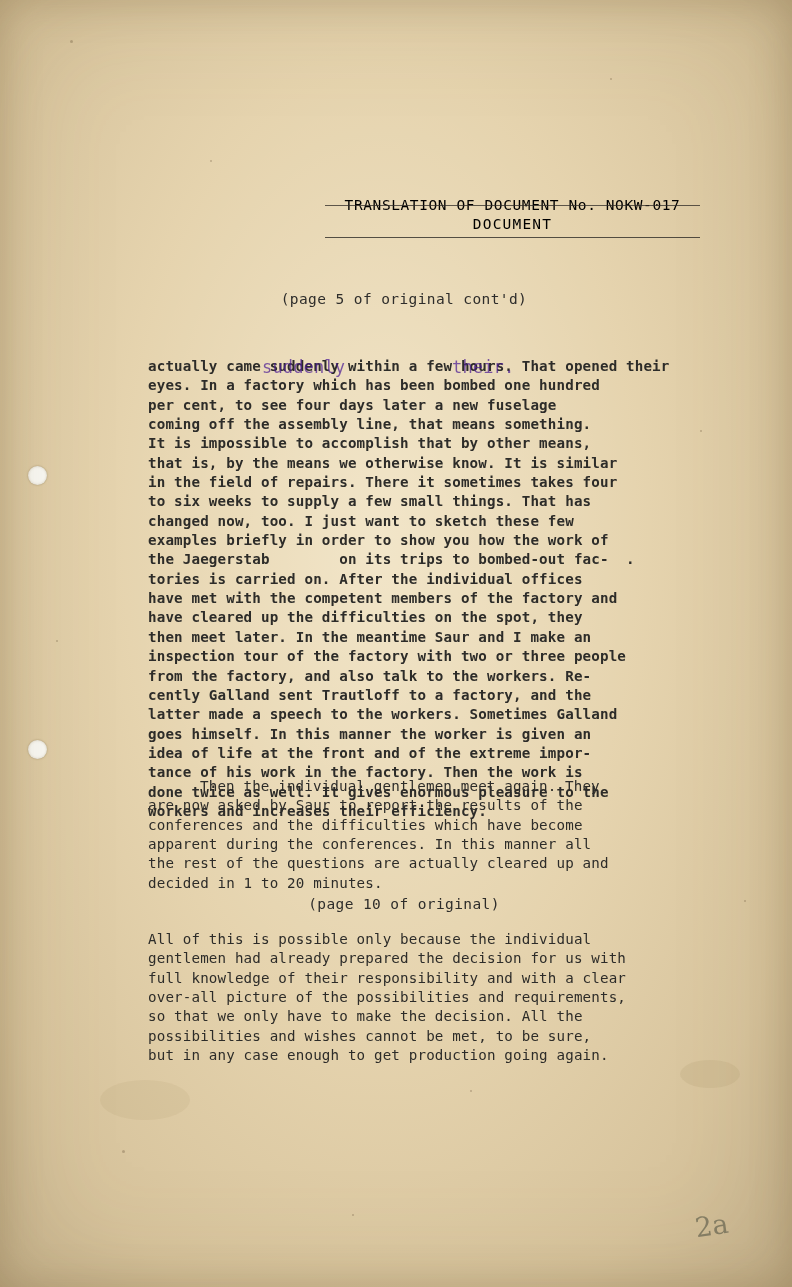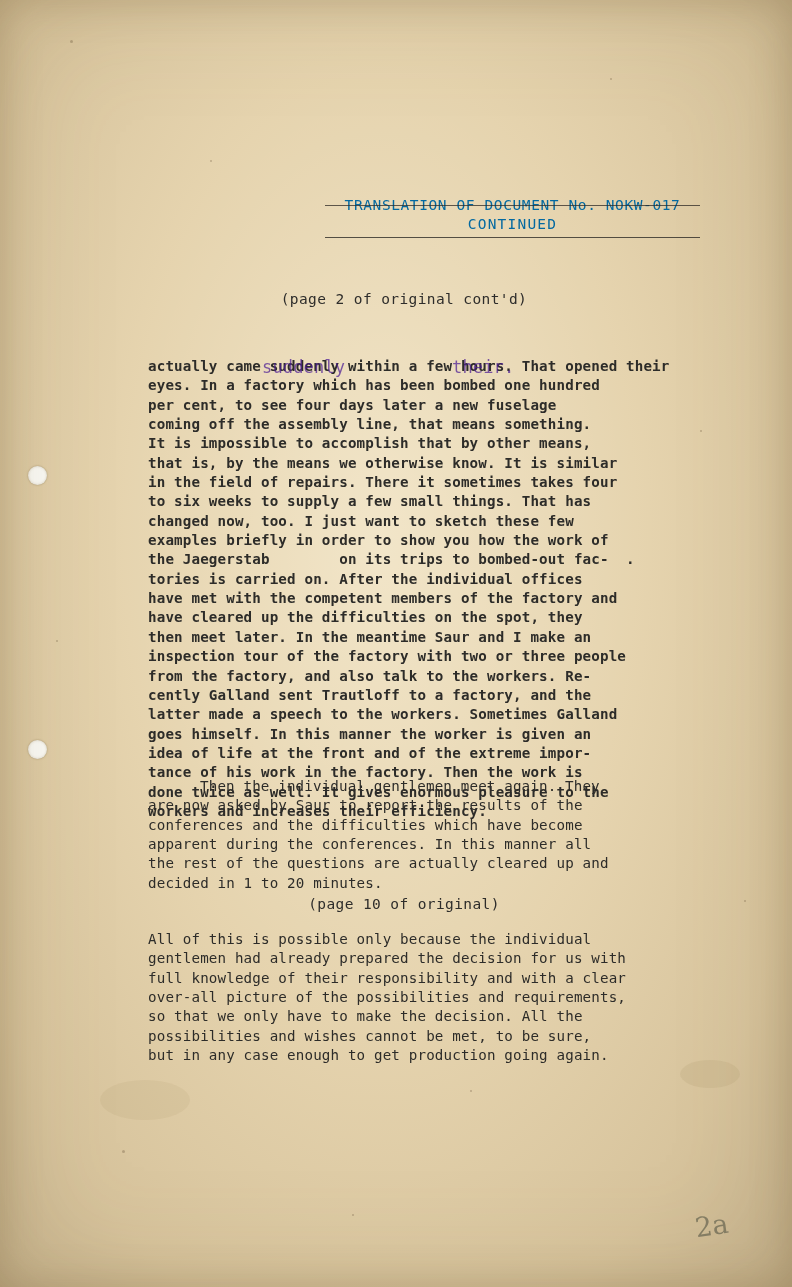--- a/index.html
+++ b/index.html
@@ -52,21 +52,21 @@
   
   .doc-header {
     position: absolute;
     left: 325px;
     top: 196px;
     width: 375px;
     text-align: center;
     font-size: 14.5px;
     letter-spacing: 0.6px;
     line-height: 19px;
-    color: #0369a1;
+    color: #000000;
   }
   .doc-header .line1 {
     white-space: nowrap;
     position: relative;
   }
   .doc-header .rule-top {
     position: absolute;
     left: 0; right: 0; top: 9px;
     height: 1px;
     background: rgba(45,42,38,0.75);
@@ -153,27 +153,27 @@
 
   <div class="punch one"></div>
   <div class="punch two"></div>
 
   <div class="doc-header">
     <div class="line1">
       <div class="rule-top"></div>
       <span>TRANSLATION OF DOCUMENT No. NOKW-017</span>
     </div>
     <div class="line2">
-      <span>CONTINUED</span>
+      <span>DOCUMENT</span>
       <div class="rule-bottom"></div>
     </div>
   </div>
 
   <div class="page-marker m1">
-    <span>(page 2 of original cont'd)</span>
+    <span>(page 5 of original cont'd)</span>
   </div>
 
   <div class="body-block b1">actually came suddenly within a few hours. That opened their
 eyes. In a factory which has been bombed one hundred
 per cent, to see four days later a new fuselage
 coming off the assembly line, that means something.
 It is impossible to accomplish that by other means,
 that is, by the means we otherwise know. It is similar
 in the field of repairs. There it sometimes takes four
 to six weeks to supply a few small things. That has

